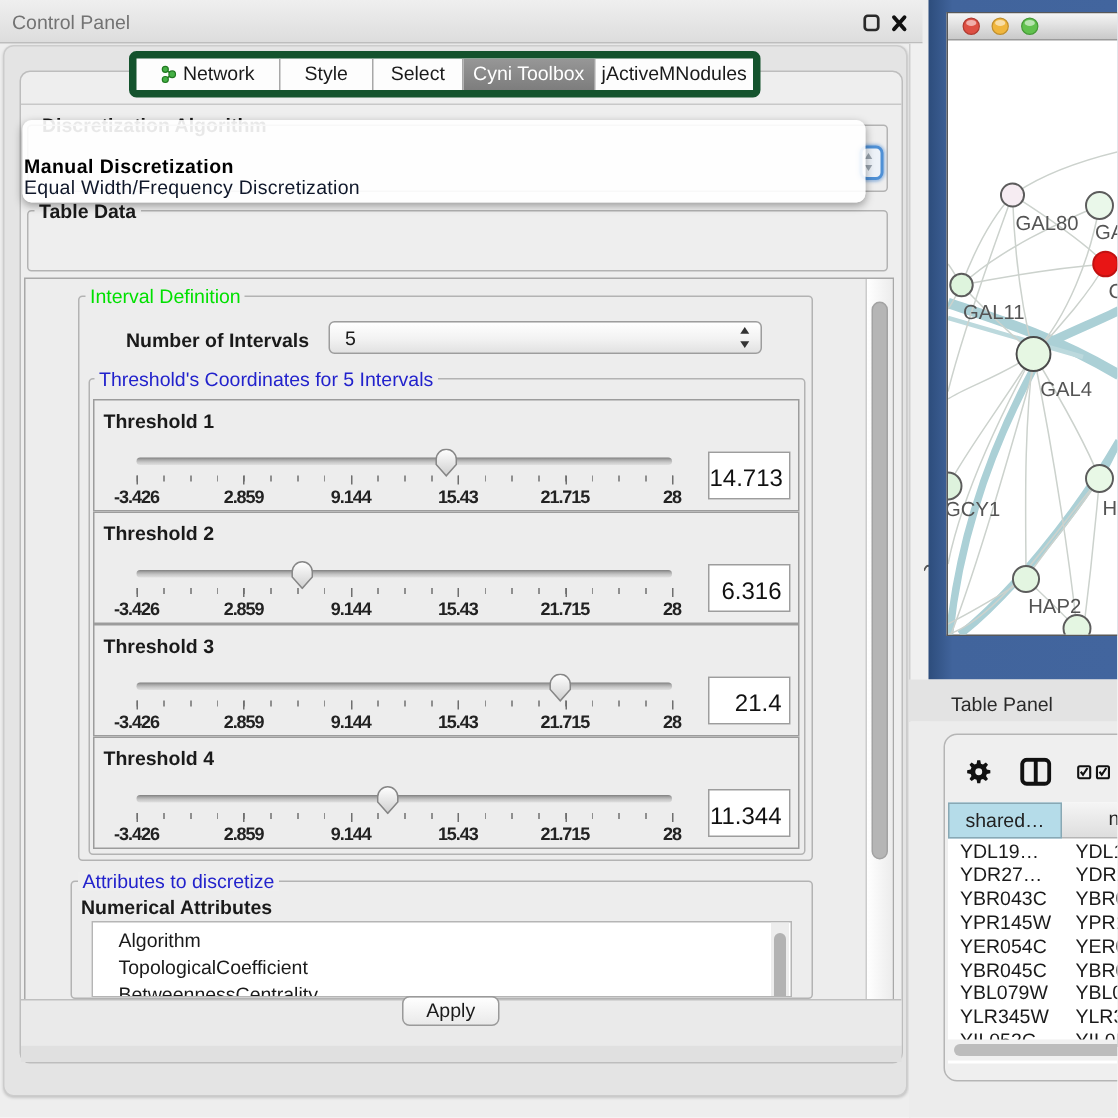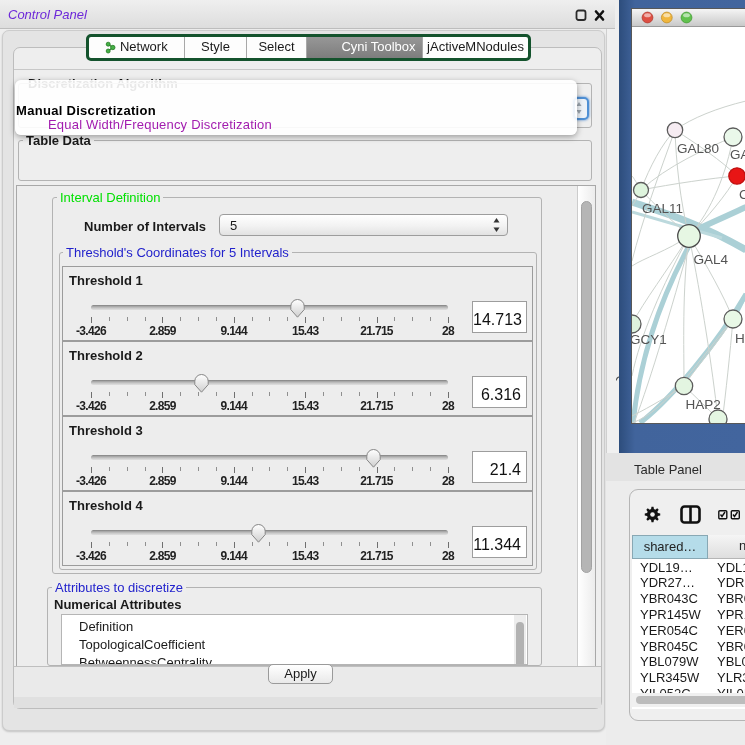--- a/index.html
+++ b/index.html
@@ -9,35 +9,35 @@
 
 .tpanel{position:absolute;left:62px;width:469px;height:73px;border:1px solid #9c9c9c;background:#ededed;}
 .ttitle{position:absolute;left:6px;top:6px;font-weight:bold;}
 .track{position:absolute;left:28px;top:38px;width:357px;height:5px;border-radius:3px;background:linear-gradient(#7f7f7f,#a8a8a8 30%,#c6c6c6 60%,#e0e0e0);}
 .minor{position:absolute;left:28px;top:50px;width:358px;height:4px;background:repeating-linear-gradient(90deg,#8f8f8f 0 1px,rgba(0,0,0,0) 1px 17.85px);}
 .major{position:absolute;top:50px;width:1px;height:6px;background:#6f6f6f;}
 .slab{position:absolute;top:57px;width:52px;text-align:center;font-size:12px;font-weight:bold;letter-spacing:-0.7px;color:#222;}
 .vbox{position:absolute;left:409px;top:34px;width:55px;height:32px;background:#fff;border:1px solid #9d9d9d;font-size:16px;line-height:30px;padding-top:3px;text-align:right;padding-right:5px;box-sizing:border-box;color:#111;}
 .thumb{position:absolute;top:32px;}
 
-.seg{position:absolute;display:flex;border:3px solid #14532d;border-radius:5px;background:#fdfdfd;overflow:hidden;height:20.5px;line-height:20.5px;}
+.seg{position:absolute;display:flex;border:5px solid #14532d;border-radius:5px;background:#fdfdfd;overflow:hidden;height:20.5px;line-height:20.5px;}
 .seg div{text-align:center;border-left:1px solid #a8a8a8;white-space:nowrap;}
 .seg div:first-child{border-left:none;}
 .seg .sel{background:linear-gradient(#979797,#7d7d7d);color:#fff;}
 .gtitle{position:absolute;background:#eeeeee;padding:0 3px;line-height:13px;}
 .combo{position:absolute;border:1px solid #9d9d9d;border-radius:4px;background:linear-gradient(#ffffff,#f2f2f2 55%,#e2e2e2);box-sizing:border-box;}
 .arr{position:absolute;right:7px;top:0;height:100%;display:flex;flex-direction:column;justify-content:center;}
 .arr svg{display:block;}
 </style>
 </head>
 <body>
 <div id="root">
 
 <div class="a" style="left:0;top:0;width:615px;height:29px;background:linear-gradient(#efefef,#dddddd);border-bottom:1px solid #bdbdbd;box-sizing:border-box;"></div>
-<div class="a" style="left:8px;top:7px;color:#6d28d9;font-style:italic;">Control Panel</div>
+<div class="a" style="left:8px;top:7px;color:#737373;">Control Panel</div>
 <svg class="a" style="left:575px;top:9px;" width="32" height="13" viewBox="0 0 32 13">
   <rect x="1.5" y="1.5" width="9" height="9.5" rx="2" fill="none" stroke="#2a2a2a" stroke-width="1.8"></rect>
   <path d="M21 2.5 L28 10.5 M28 2.5 L21 10.5" stroke="#111" stroke-width="2.6" stroke-linecap="round"></path>
 </svg>
 
 <div class="a" style="left:2px;top:30px;width:603px;height:701px;border-radius:7px;background:#e4e4e4;border:1px solid #cccccc;box-sizing:border-box;box-shadow:0 1px 2px rgba(0,0,0,0.18);"></div>
 
 <div class="a" style="left:13px;top:47px;width:589px;height:662px;border-radius:7px;background:#eeeeee;border:1px solid #bdbdbd;box-sizing:border-box;"></div>
 <div class="a" style="left:14px;top:69px;width:587px;height:1px;background:#c8c8c8;"></div>
 
@@ -45,21 +45,21 @@
 
 <div class="seg" style="left:86px;top:34px;">
   <div style="width:95px;"><svg width="11" height="13" viewBox="0 0 11 13" style="vertical-align:-2.5px;">
           <path d="M3.2 3.2 L7.8 6.5 L3.2 10" stroke="#2c7d2c" stroke-width="1.1" fill="none"></path>
           <circle cx="3.2" cy="3.2" r="2" fill="#45b045" stroke="#217821" stroke-width="0.8"></circle>
           <circle cx="7.8" cy="6.5" r="2.2" fill="#45b045" stroke="#217821" stroke-width="0.8"></circle>
           <circle cx="3.2" cy="10" r="2" fill="#45b045" stroke="#217821" stroke-width="0.8"></circle>
         </svg> Network</div>
   <div style="width:61px;">Style</div>
   <div style="width:59px;">Select</div>
-  <div class="sel" style="width:87px;padding-left:28px;">Cyni Toolbox</div>
+  <div class="sel" style="width:87px;">Cyni Toolbox</div>
   <div style="width:105px;">jActiveMNodules</div>
 </div>
 
 <div class="a" style="left:28px;top:76px;font-weight:bold;">Discretization Algorithm</div>
 
 <div class="a" style="left:18px;top:83px;width:574px;height:45px;border:1px solid #b3b3b3;border-radius:3px;box-sizing:border-box;"></div>
 
 <div class="a" style="left:573px;top:97px;width:16px;height:23px;border-radius:5px;background:#edf2f8;border:2.5px solid #4f90d5;box-sizing:border-box;box-shadow:0 0 2px 1px rgba(80,140,210,0.5);"></div>
 <svg class="a" style="left:576px;top:102px;" width="6" height="12" viewBox="0 0 6 12">
       <path d="M3 0 L5.5 4 L0.5 4 Z" fill="#9aa4ae"></path>
@@ -197,34 +197,34 @@
         </defs>
         <path d="M0.8,7.2 A6.7,6.7 0 0 1 14.2,7.2 L14.2,10.6 L7.5,18.2 L0.8,10.6 Z" fill="url(#tg3)" stroke="#868686" stroke-width="1"></path>
       </svg>
   <div class="vbox">11.344</div>
 </div>
 
 <div class="a" style="left:47px;top:587px;width:495px;height:79px;border:1px solid #b3b3b3;border-radius:3px;box-sizing:border-box;"></div>
 <div class="gtitle" style="left:52px;top:581px;color:#2222cc;background:#eeeeee;">Attributes to discretize</div>
 <div class="a" style="left:54px;top:597px;font-weight:bold;">Numerical Attributes</div>
 <div class="a" style="left:61px;top:614px;width:467px;height:51px;background:#fff;border:1px solid #b5b5b5;box-sizing:border-box;overflow:hidden;">
-  <div style="position:absolute;left:17px;top:4px;">Definition</div>
+  <div style="position:absolute;left:17px;top:4px;">Algorithm</div>
   <div style="position:absolute;left:17px;top:22px;">TopologicalCoefficient</div>
   <div style="position:absolute;left:17px;top:40px;">BetweennessCentrality</div>
   <div style="position:absolute;right:1px;top:0;width:12px;height:100%;background:#ededed;"></div>
   <div style="position:absolute;right:3px;top:7px;width:8px;height:60px;border-radius:4px;background:#b2b2b2;"></div>
 </div>
 
 <div class="a" style="left:14px;top:666px;width:587px;height:31px;background:#eaeaea;border-top:1px solid #bfbfbf;box-sizing:border-box;"></div>
 <div class="a" style="left:268px;top:664px;width:65px;height:20px;border:1px solid #9a9a9a;border-radius:5px;background:linear-gradient(#ffffff,#e9e9e9);text-align:center;line-height:18px;box-sizing:border-box;">Apply</div>
 
 
 <div class="a" style="left:15px;top:80px;width:562px;height:55px;border-radius:6px;background:rgba(255,255,255,0.9);box-shadow:0 2px 6px rgba(0,0,0,0.35);z-index:20;">
   <div style="position:absolute;left:1px;top:22.5px;font-weight:bold;color:#000;letter-spacing:0.3px;">Manual Discretization</div>
-  <div style="position:absolute;left:1px;top:36.5px;color:#a21caf;letter-spacing:0.2px;padding-left:32px;">Equal Width/Frequency Discretization</div>
+  <div style="position:absolute;left:1px;top:36.5px;color:#0f172a;letter-spacing:0.2px;">Equal Width/Frequency Discretization</div>
 </div>
 
 <div class="a" style="left:606px;top:29px;width:14px;height:716px;background:#f0f0f0;border-left:1px solid #cfcfcf;box-sizing:border-box;"></div>
 <div class="a" style="left:615.5px;top:369px;width:4px;height:5px;"><svg width="4" height="5" viewBox="0 0 4 5">
         <path d="M0 4.5 Q1.6 0 4 1.6" stroke="#555" stroke-width="1.2" fill="none"></path>
       </svg></div>
 
 <div class="a" style="left:619px;top:0;width:126px;height:453px;background:linear-gradient(90deg,#2d4d7c,#41649c 16px,#42659e);"></div>
 
 <div class="a" style="left:631px;top:8px;width:114px;height:416px;border:1px solid #585858;border-right:none;box-sizing:border-box;background:#fff;">

